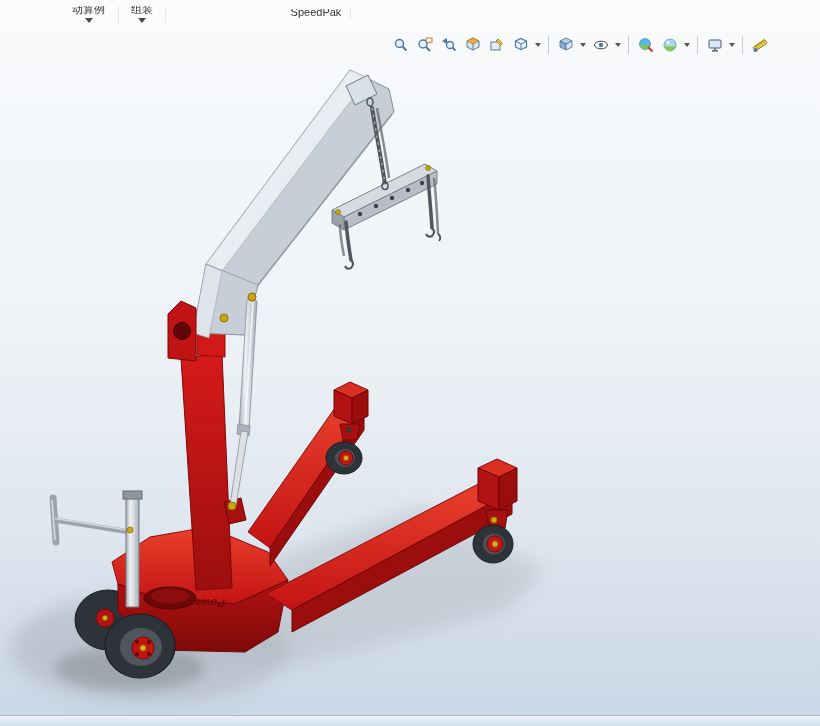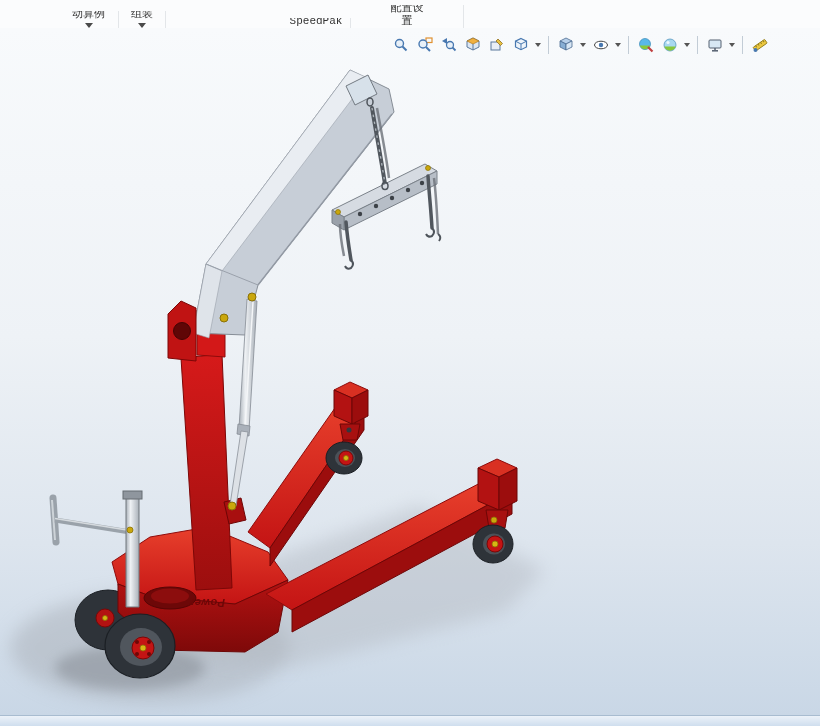--- a/index.html
+++ b/index.html
@@ -1,20 +1,20 @@
 <!DOCTYPE html>
 <html><head>
 <meta charset="utf-8">
 <style>
   html,body{margin:0;padding:0;}
   body{width:820px;height:726px;overflow:hidden;font-family:"Liberation Sans",sans-serif;background:#fff;}
   .app{position:relative;width:820px;height:726px;background:#fff;}
 
   
-  .top-toolbar{position:absolute;top:0;left:0;right:0;height:28px;background:#fbfcfd;border-bottom:5px solid #eab308;display:flex;align-items:flex-end;font-family:Liberation Mono, monospace;}
+  .top-toolbar{position:absolute;top:0;left:0;right:0;height:28px;background:#fbfcfd;border-bottom:5px solid #eab308;display:flex;align-items:center;}
   .tb-cell{position:relative;border-right:1px solid #e3e6e9;display:flex;flex-direction:column;align-items:center;overflow:hidden;}
   .tb-label{font-size:11px;line-height:13px;color:#333;margin-top:-3px;text-align:center;white-space:pre-line;}
   .tb-label.wrap{width:42px;}
   .caret{width:0;height:0;border-left:4px solid transparent;border-right:4px solid transparent;border-top:5px solid #4a4a4a;}
   .caret.solo{position:absolute;top:9px;left:50%;margin-left:-4px;}
   .caret.below{margin-top:2px;}
 
   
   .side-tab{position:absolute;left:0;top:28px;width:15px;height:19px;background:#d5d7d9;border:1px solid #9aa0a6;border-left:none;box-sizing:border-box;}
 
@@ -48,23 +48,20 @@
     <div class="tb-cell" style="width:46px">
       <span class="tb-label">组装</span>
       <span class="caret below"></span>
     </div>
     <div class="tb-cell" style="width:55px">
       <span class="caret solo"></span>
     </div>
     <div class="tb-cell" style="width:59px"></div>
     <div class="tb-cell" style="width:68px">
       <span class="tb-label">SpeedPak</span>
-    </div>
-    <div class="tb-cell" style="width:112px">
-      <span class="tb-label wrap">配置设置</span>
     </div>
     <div class="tb-cell" style="flex:1;border-right:none"></div>
   </div>
 
   <div class="side-tab"></div>
 
   <div class="viewport">
 
     <svg class="model" width="820" height="687" viewBox="0 28 820 687">
       <defs>

